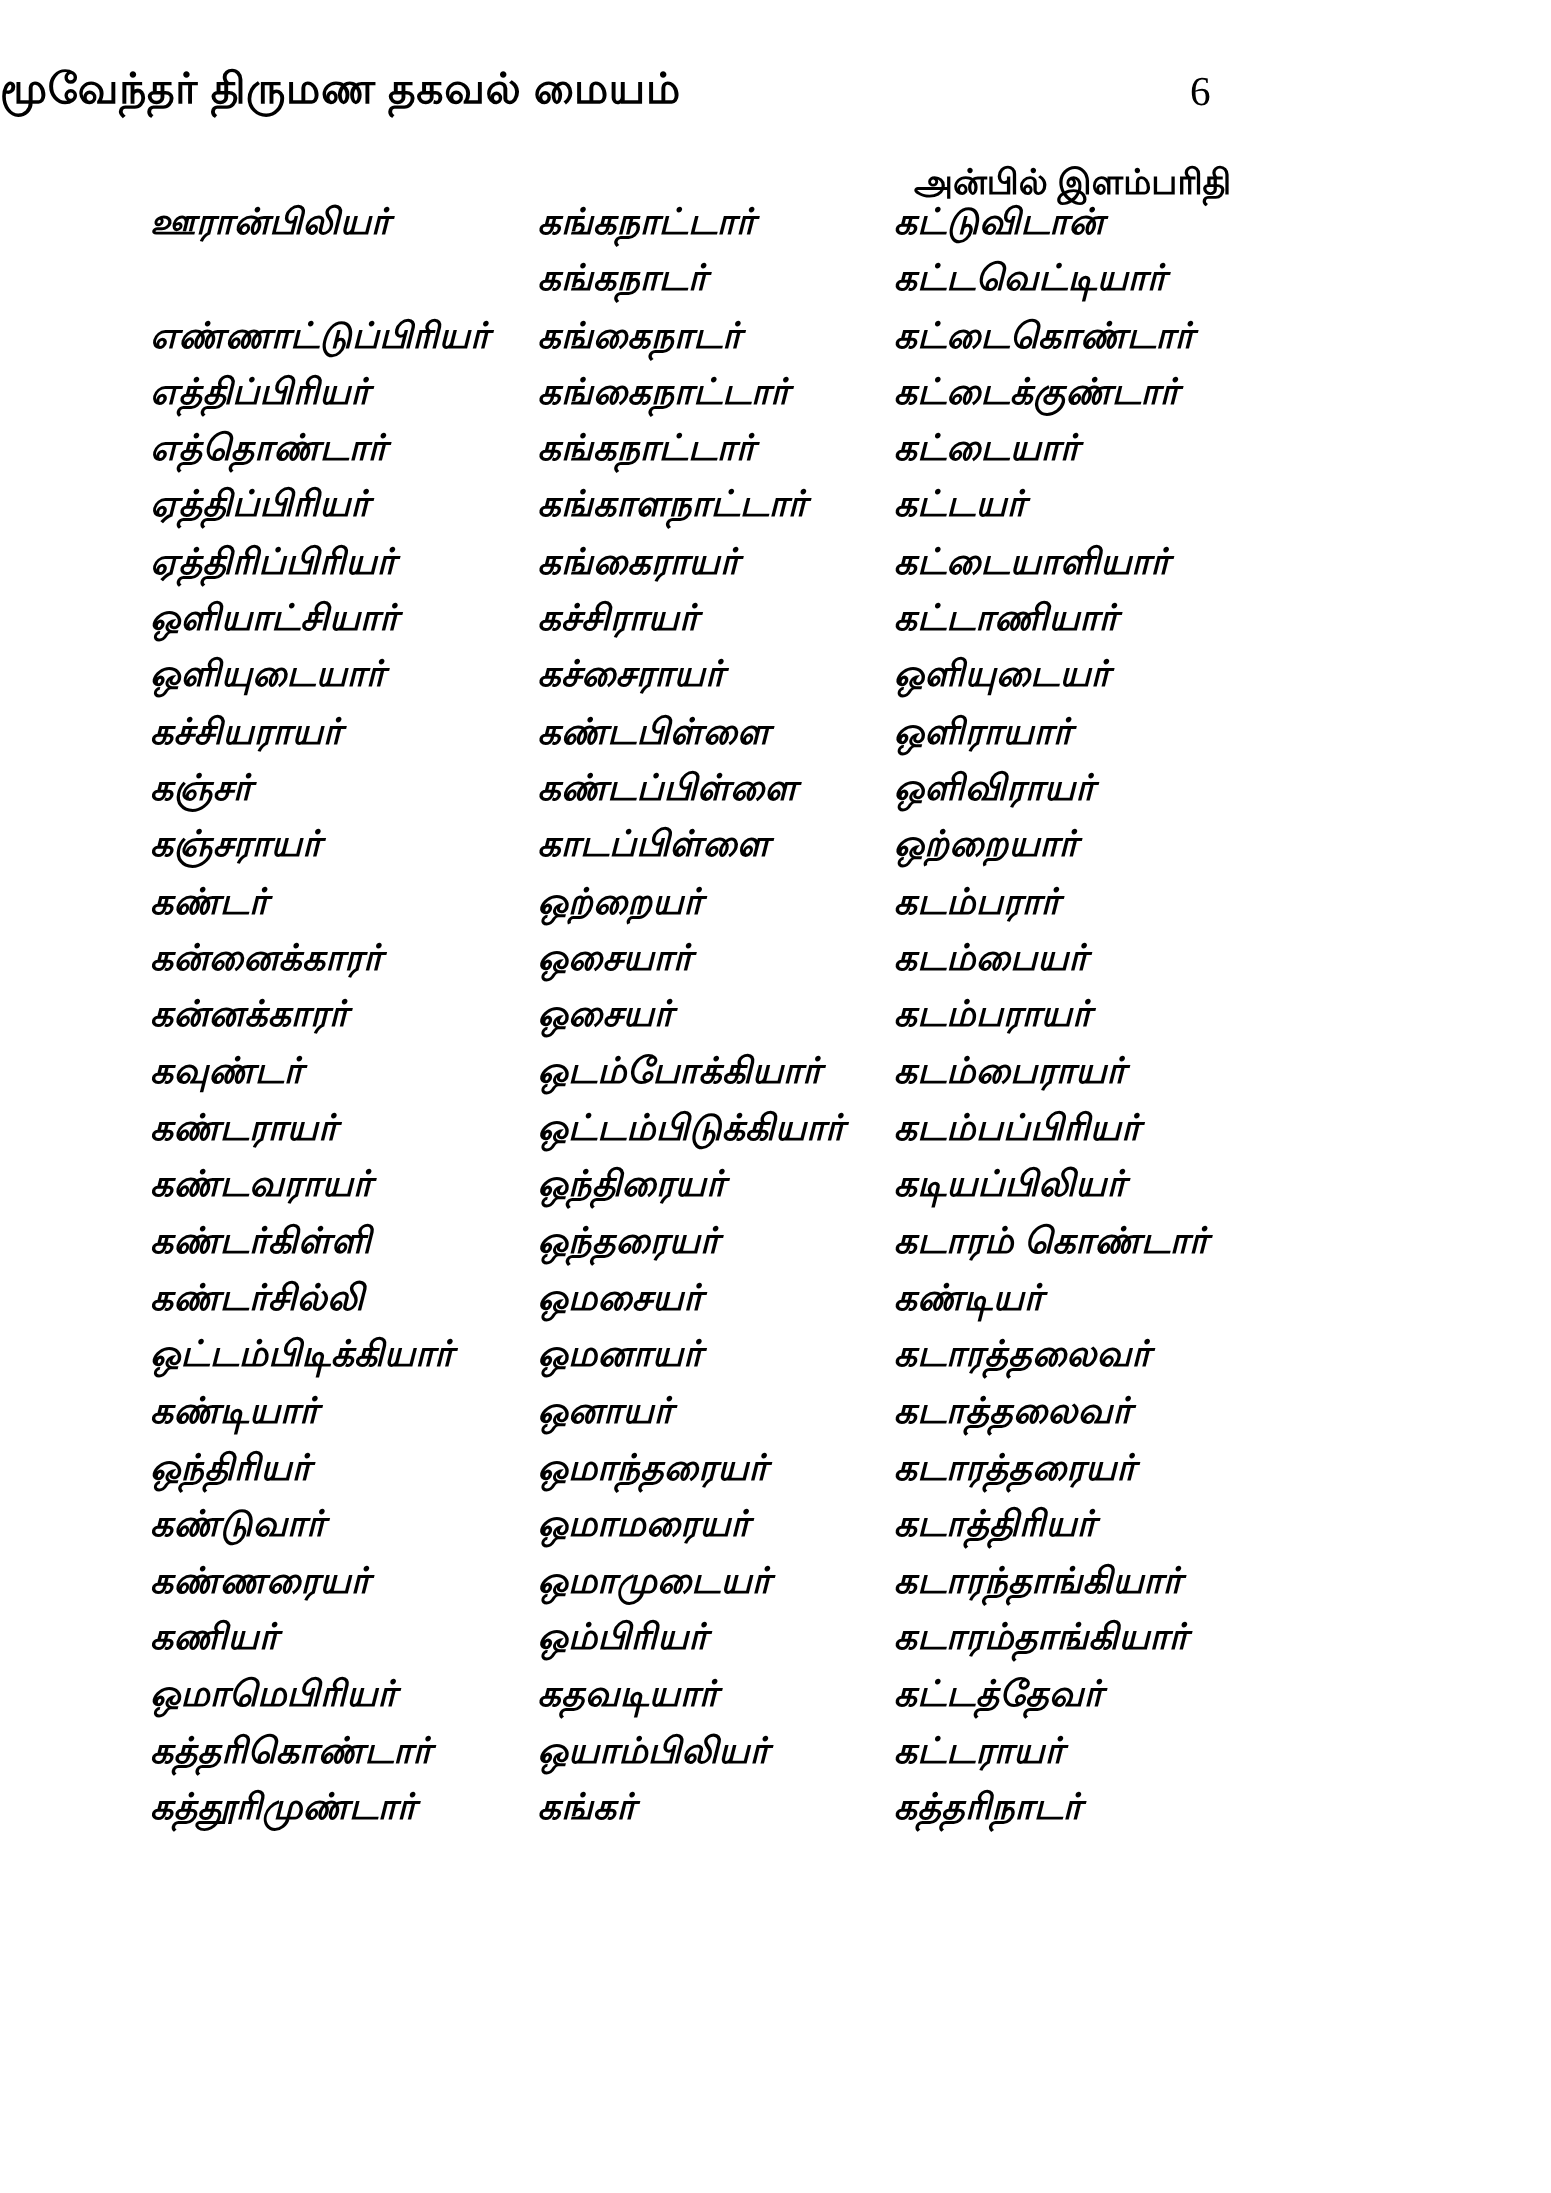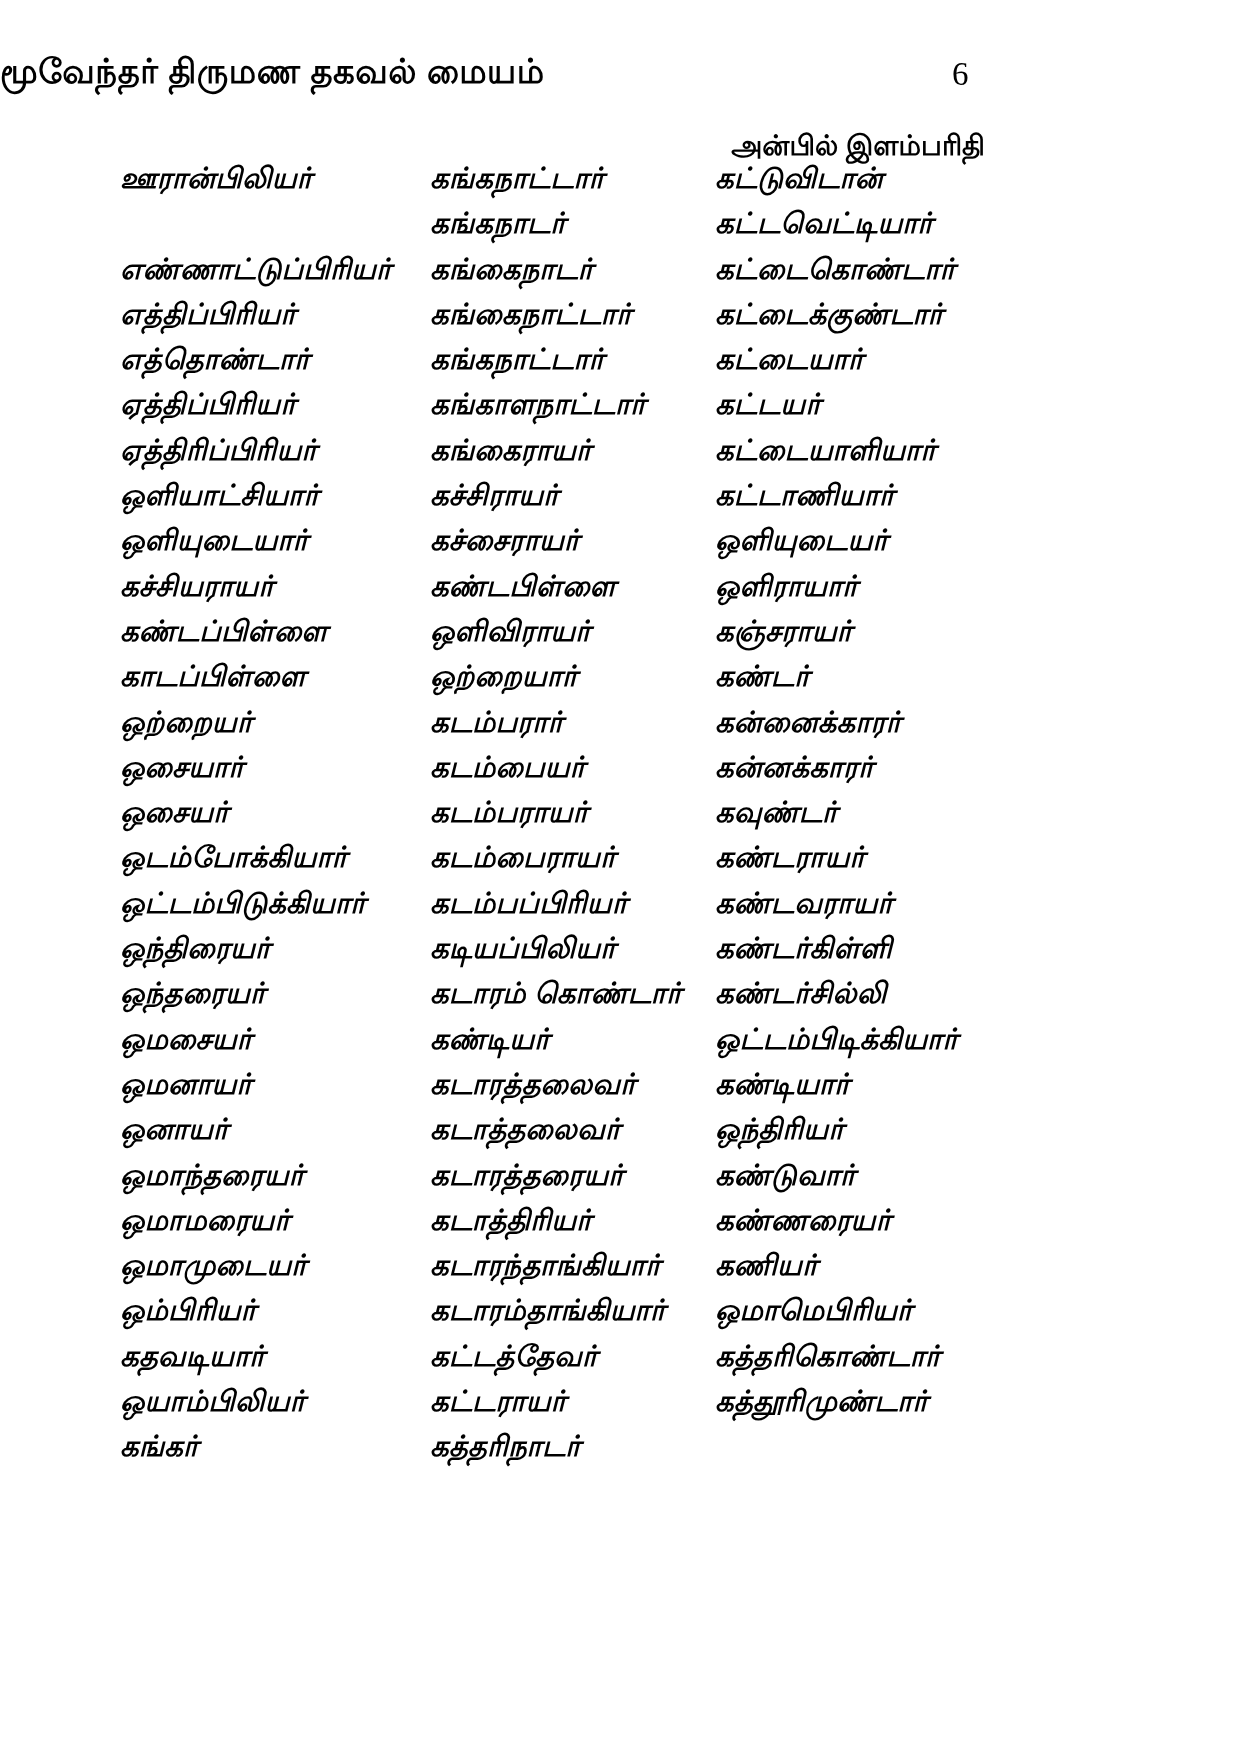--- a/index.html
+++ b/index.html
@@ -102,20 +102,21 @@
       <div class="cell">கட்டையாளியார்</div>
       <div class="cell">ஒளியாட்சியார்</div>
       <div class="cell">கச்சிராயர்</div>
       <div class="cell">கட்டாணியார்</div>
       <div class="cell">ஒளியுடையார்</div>
       <div class="cell">கச்சைராயர்</div>
       <div class="cell">ஒளியுடையர்</div>
       <div class="cell">கச்சியராயர்</div>
       <div class="cell">கண்டபிள்ளை</div>
       <div class="cell">ஒளிராயார்</div>
+      <div class="cell">கஞ்சர்</div>
       <div class="cell">கண்டப்பிள்ளை</div>
       <div class="cell">ஒளிவிராயர்</div>
       <div class="cell">கஞ்சராயர்</div>
       <div class="cell">காடப்பிள்ளை</div>
       <div class="cell">ஒற்றையார்</div>
       <div class="cell">கண்டர்</div>
       <div class="cell">ஒற்றையர்</div>
       <div class="cell">கடம்பரார்</div>
       <div class="cell">கன்னைக்காரர்</div>
       <div class="cell">ஒசையார்</div>

